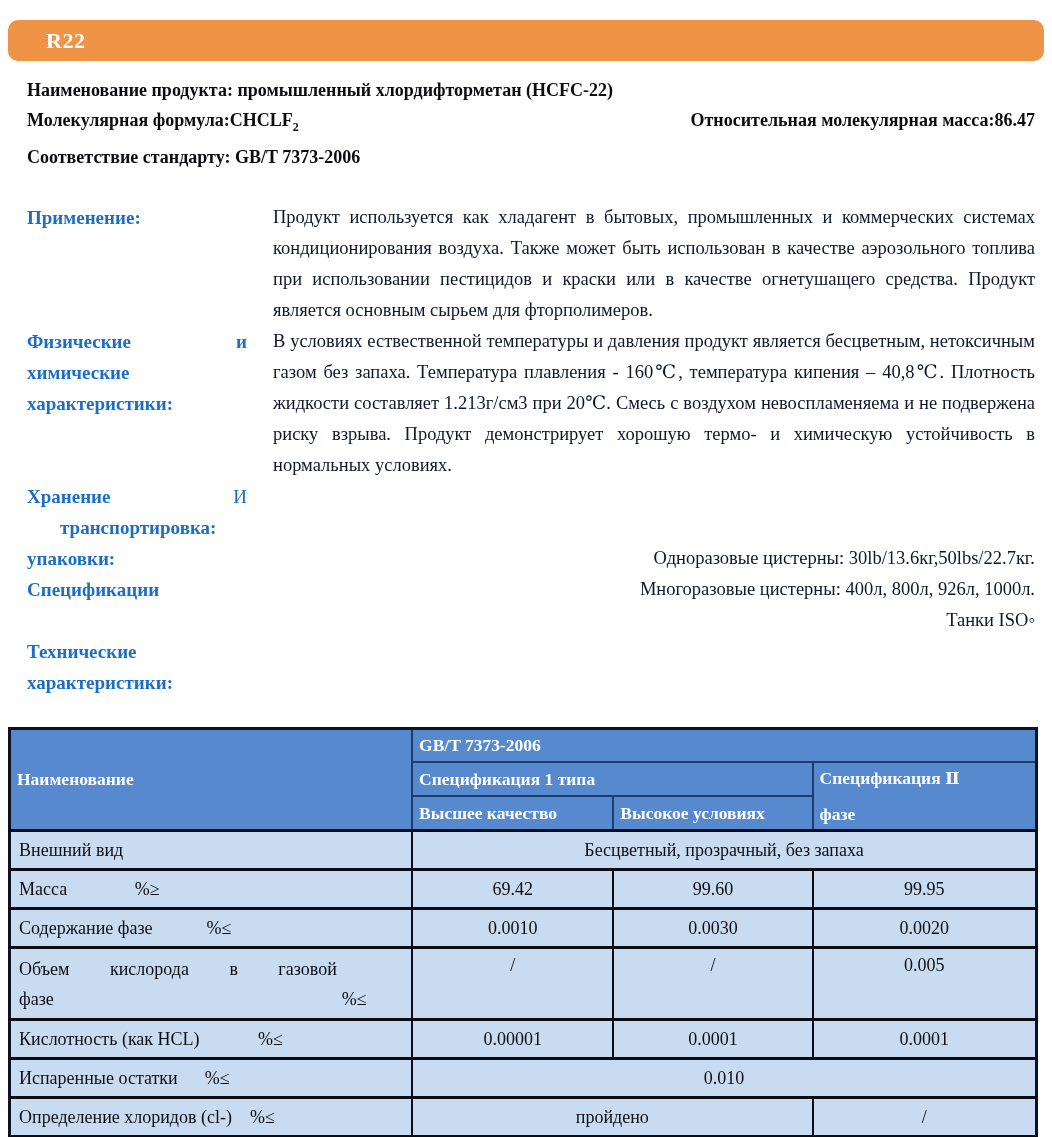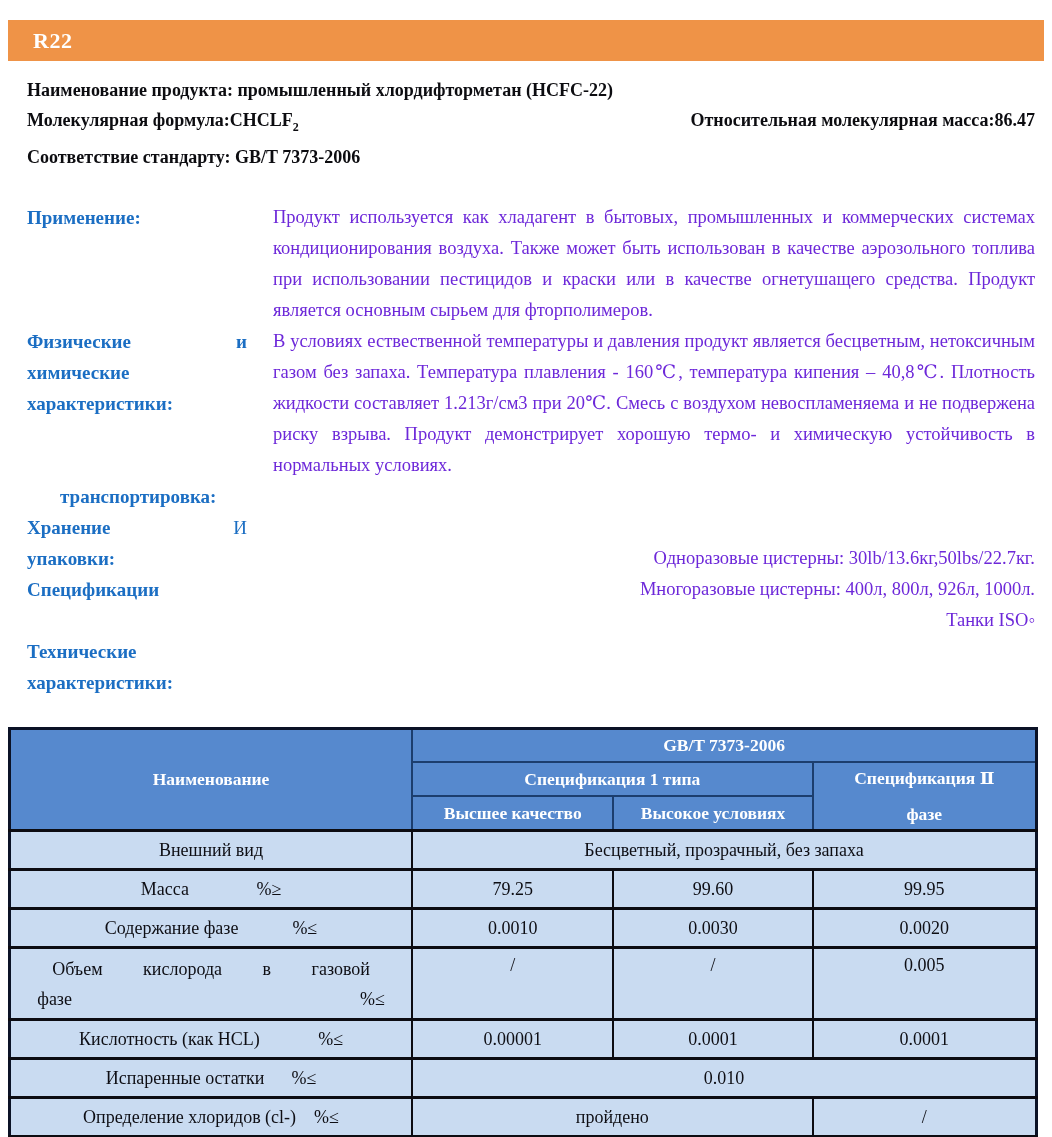--- a/index.html
+++ b/index.html
@@ -10,22 +10,23 @@
     font-family:"Liberation Serif","DejaVu Serif",serif;
     color:#101015;
     overflow:hidden;
   }
   
   .title-bar{
     margin:20px 8px 0 8px;
     height:41px;
     background:#EF9347;
     display:flex;align-items:center;
-    padding-left:25px;
+    padding-left:38px;
     box-sizing:border-box;
+    border-radius:10px;
   }
   .title-bar .code{
     color:#ffffff;font-size:22px;font-weight:bold;letter-spacing:.5px;
   }
   
   .intro{margin:14px 17px 0 27px;}
   .intro-line{
     font-weight:bold;font-size:18px;color:#0c0c10;
     line-height:30px;margin:0;
   }
@@ -36,51 +37,51 @@
   .section{display:flex;align-items:flex-start;}
   .sec-label{
     width:220px;margin-right:26px;flex:none;
     color:#1B6EC3;font-weight:bold;font-size:19px;line-height:31px;
   }
   .lbl-line{line-height:31px;}
   .lbl-line.split{display:flex;justify-content:space-between;}
   .lbl-line .conj-light{font-weight:normal;}
   .lbl-line.indent{padding-left:33px;}
   .sec-body{
-    width:762px;font-size:18.5px;line-height:31px;color:#6d28d9;
+    width:762px;font-size:18.5px;line-height:31px;color:#0f172a;
     text-align:justify;
   }
   .sec-body.plain{text-align:right;}
   .sec-body .body-line{line-height:31px;}
   
   .spec-table-wrap{margin:29px 8px 0 8px;}
   table.spec{
     width:1030px;border-collapse:collapse;table-layout:fixed;
     border:3px solid #0b1226;
   }
   table.spec col.c1{width:39.2%;}
   table.spec col.c2{width:19.6%;}
   table.spec col.c3{width:19.4%;}
   table.spec col.c4{width:21.8%;}
   table.spec thead th{
     background:#5689CE;color:#ffffff;font-weight:bold;font-size:17.5px;
-    border:2.5px solid #1C3E6E;text-align:center;padding:4px 6px;
+    border:2.5px solid #1C3E6E;text-align:left;padding:4px 6px;
   }
   thead tr.r1{height:34px;}
   thead tr.r2{height:34px;}
   thead tr.r3{height:34px;}
   th.spec2 div{line-height:22px;}
   th.spec2 div:first-child{margin-bottom:14px;}
   table.spec tbody td{
     background:#C9DBF1;color:#0e0e14;font-size:18px;
     border:2px solid #0c0c12;border-top-width:3px;border-bottom-width:3px;
     padding:3px 8px;height:27px;vertical-align:middle;
   }
   tbody td.param{
-    text-align:center;padding-left:12px;white-space:pre-wrap;line-height:30px;
+    text-align:left;padding-left:12px;white-space:pre-wrap;line-height:30px;
   }
   tbody td.val{text-align:center;font-size:17.5px;}
   tbody tr.tall td{height:60px;}
   tbody tr.tall td.val{vertical-align:top;padding-top:6px;}
 </style>
 </head>
 <body>
 
 <div class="page">
 
@@ -113,25 +114,25 @@
           <span>и</span>
         </div>
         <div class="lbl-line">химические</div>
         <div class="lbl-line">характеристики:</div>
       </div>
       <div class="sec-body">В условиях ествественной температуры и давления продукт является бесцветным, нетоксичным газом без запаха. Температура плавления - 160℃, температура кипения – 40,8℃. Плотность жидкости составляет 1.213г/см3 при 20℃. Смесь с воздухом невоспламеняема и не подвержена риску взрыва. Продукт демонстрирует хорошую термо- и химическую устойчивость в нормальных условиях.</div>
     </div>
 
     <div class="section">
       <div class="sec-label">
-        <div class="lbl-line indent">транспортировка:</div>
         <div class="lbl-line split">
           <span>Хранение</span>
           <span class="conj-light">И</span>
         </div>
+        <div class="lbl-line indent">транспортировка:</div>
       </div>
     </div>
 
     <div class="section">
       <div class="sec-label">
         <div class="lbl-line">упаковки:</div>
         <div class="lbl-line">Спецификации</div>
       </div>
       <div class="sec-body plain">
         <div class="body-line">Одноразовые цистерны: 30lb/13.6кг,50lbs/22.7кг.</div>
@@ -175,21 +176,21 @@
           <th>Высокое условиях</th>
         </tr>
       </thead>
       <tbody>
           <tr>
             <td class="param">Внешний вид</td>
             <td class="val" colspan="3">Бесцветный, прозрачный, без запаха</td>
           </tr>
           <tr>
             <td class="param">Масса               %≥</td>
-            <td class="val">79.25</td>
+            <td class="val">69.42</td>
             <td class="val">99.60</td>
             <td class="val">99.95</td>
           </tr>
           <tr>
             <td class="param">Содержание фазе            %≤</td>
             <td class="val">0.0010</td>
             <td class="val">0.0030</td>
             <td class="val">0.0020</td>
           </tr>
           <tr class="tall">

